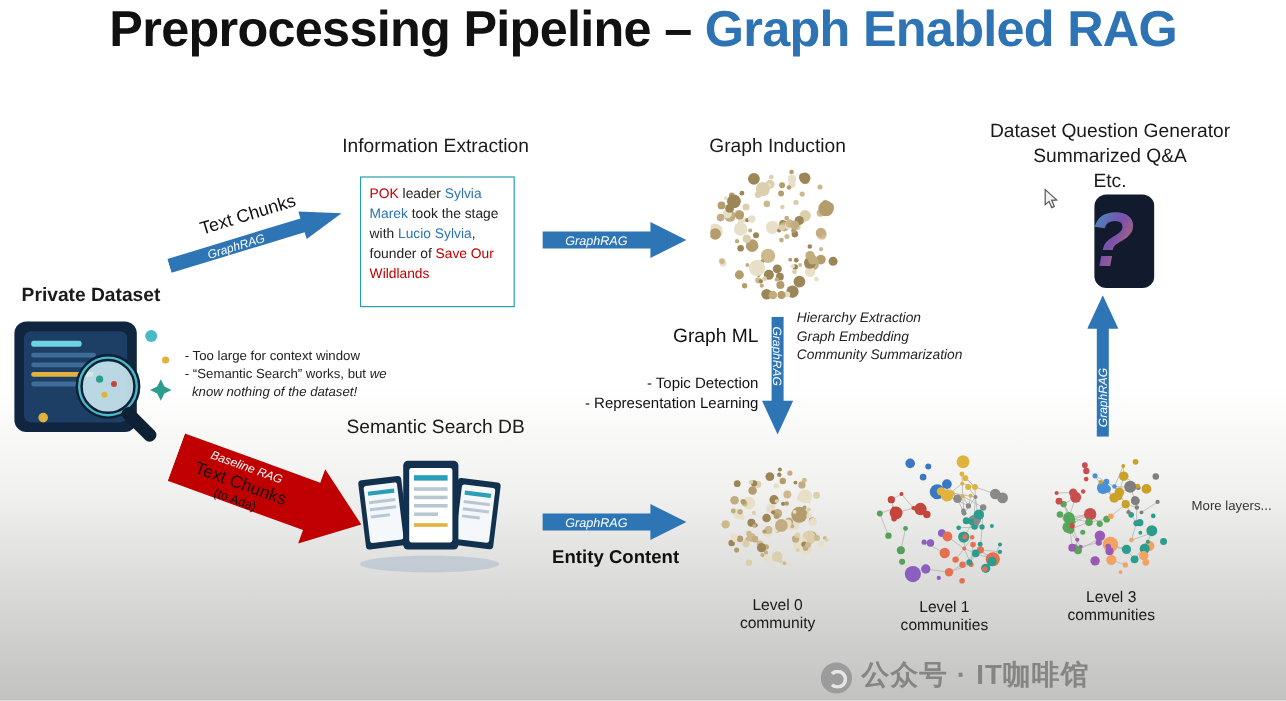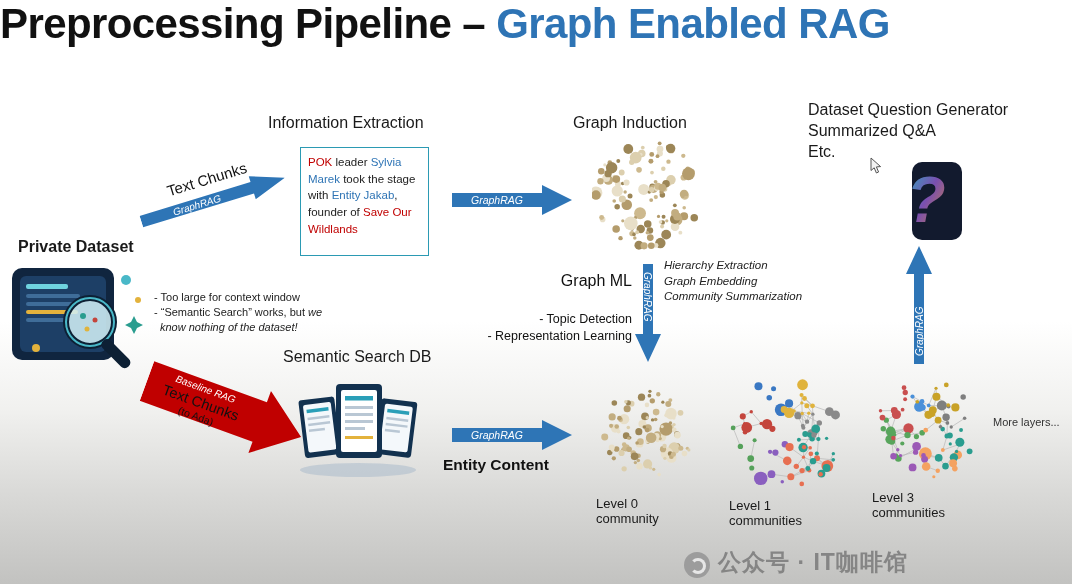--- a/index.html
+++ b/index.html
@@ -1,21 +1,21 @@
 <!DOCTYPE html>
 <html><head>
 <meta charset="utf-8">
 <style>
   *{margin:0;padding:0;box-sizing:border-box}
   html,body{width:1072px;height:584px;overflow:hidden}
   body{font-family:"Liberation Sans",sans-serif;color:#111}
   .stage{position:relative;width:1072px;height:584px;
     background:linear-gradient(180deg,#ffffff 0%,#ffffff 55%,#f1f1ef 70%,#dadad8 84%,#c2c2c0 100%)}
   .abs{position:absolute}
-  .c{}
+  .c{text-align:center}
   .title{font-size:42px;font-weight:700;letter-spacing:-0.6px;white-space:nowrap}
   .accent{color:#2E74B5}
   .lbl{font-size:16px;color:#1a1a1a}
   .semib{font-weight:600}
   .sample-box{border:1.5px solid #2b9ab3;background:#fff;padding:6px 7px;
     font-size:11.5px;line-height:1.45;color:#222}
   .ent-red{color:#C00000}
   .ent-blue{color:#2E74B5}
   .notes{font-size:11px;line-height:15px;color:#222}
   .ital{font-style:italic}
@@ -46,21 +46,21 @@
 
   <div class="abs lbl c" style="left:268;top:114px;left:268px;width:190px">Information Extraction</div>
   <div class="abs lbl c" style="left:573px;top:114px;width:150px">Graph Induction</div>
   <div class="abs lbl c" style="left:808px;top:99px;width:234px;line-height:21px">
     <div>Dataset Question Generator</div>
     <div>Summarized Q&amp;A</div>
     <div>Etc.</div>
   </div>
 
   <div class="abs sample-box" style="left:300px;top:147px;width:129px;min-height:109px">
-    <span class="ent-red">POK</span><span> leader </span><span class="ent-blue">Sylvia Marek</span><span> took the stage with </span><span class="ent-blue">Entity Jakab</span><span>, founder of </span><span class="ent-red">Save Our Wildlands</span>
+    <span class="ent-red">POK</span><span> leader </span><span class="ent-blue">Sylvia Marek</span><span> took the stage with </span><span class="ent-blue">Lucio Sylvia</span><span>, founder of </span><span class="ent-red">Save Our Wildlands</span>
   </div>
 
   <div class="abs" style="left:136px;top:170px;width:150px;transform:rotate(-17deg)">
     <div class="arrow-label-black">Text Chunks</div>
     <svg width="150" height="24" viewBox="0 0 150 24">
       <polygon points="0,6 116,6 116,0 150,12 116,24 116,18 0,18" fill="#2E75B6"></polygon>
       <text x="58" y="16" font-size="10" font-style="italic" fill="#fff" text-anchor="middle">GraphRAG</text>
     </svg>
   </div>
 

